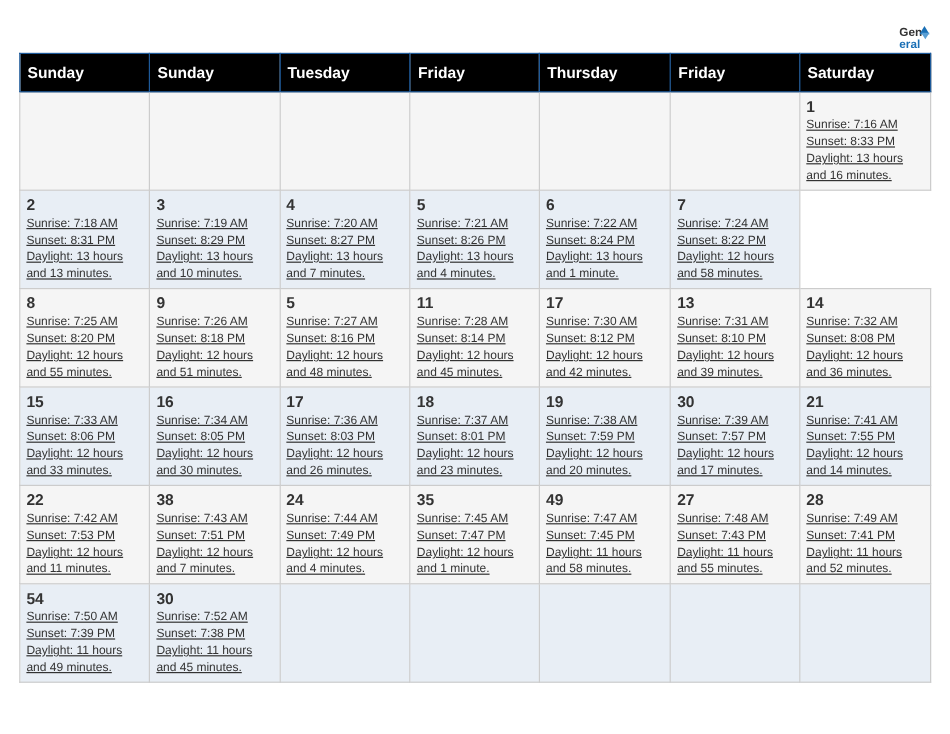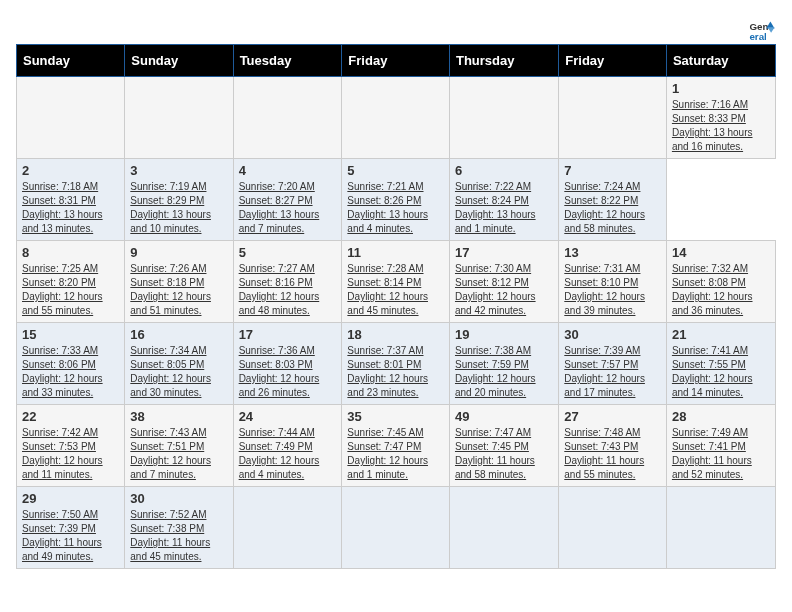--- a/index.html
+++ b/index.html
@@ -242,21 +242,21 @@
           <span class="day-num">27</span>
           <div class="day-info">Sunrise: 7:48 AM<br>Sunset: 7:43 PM<br>Daylight: 11 hours and 55 minutes.</div>
         </td>
         <td>
           <span class="day-num">28</span>
           <div class="day-info">Sunrise: 7:49 AM<br>Sunset: 7:41 PM<br>Daylight: 11 hours and 52 minutes.</div>
         </td>
       </tr>
       <tr>
         <td>
-          <span class="day-num">29</span>
+          <span class="day-num">54</span>
           <div class="day-info">Sunrise: 7:50 AM<br>Sunset: 7:39 PM<br>Daylight: 11 hours and 49 minutes.</div>
         </td>
         <td>
           <span class="day-num">30</span>
           <div class="day-info">Sunrise: 7:52 AM<br>Sunset: 7:38 PM<br>Daylight: 11 hours and 45 minutes.</div>
         </td>
         <td class="empty-cell"></td>
         <td class="empty-cell"></td>
         <td class="empty-cell"></td>
         <td class="empty-cell"></td>

